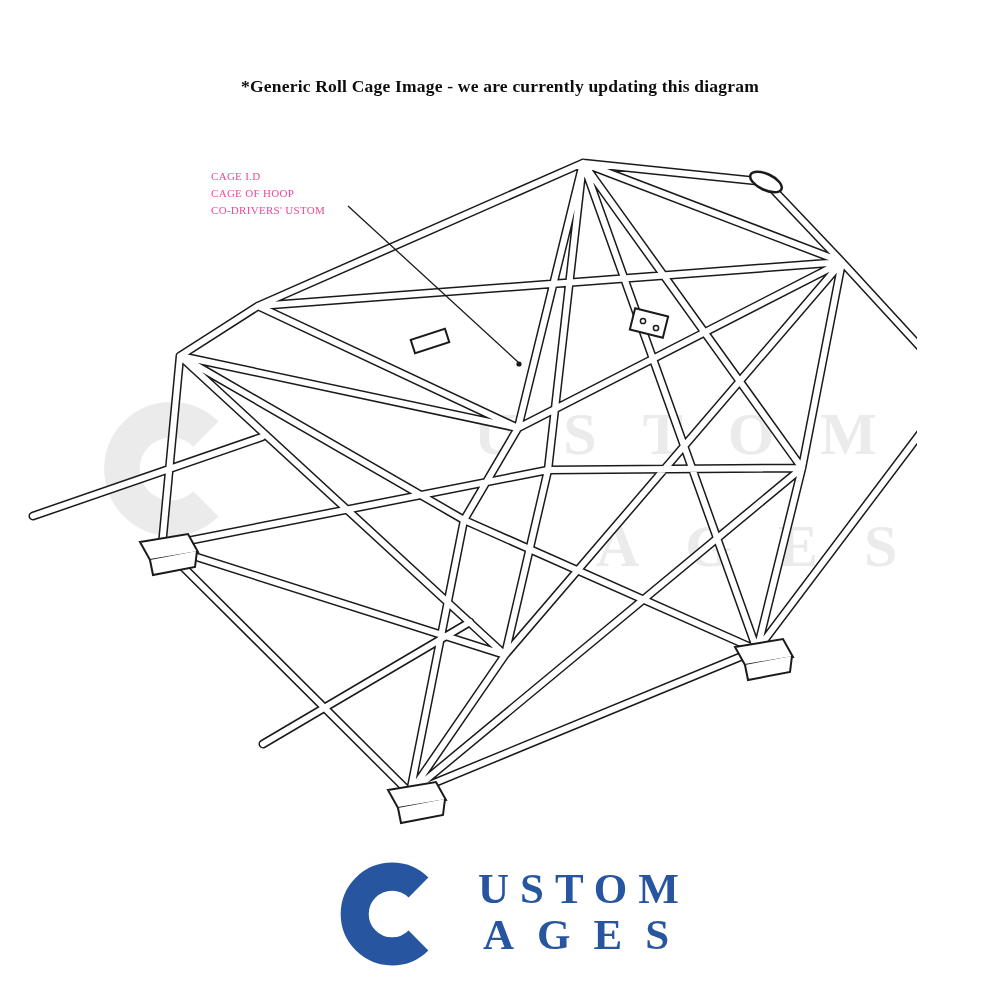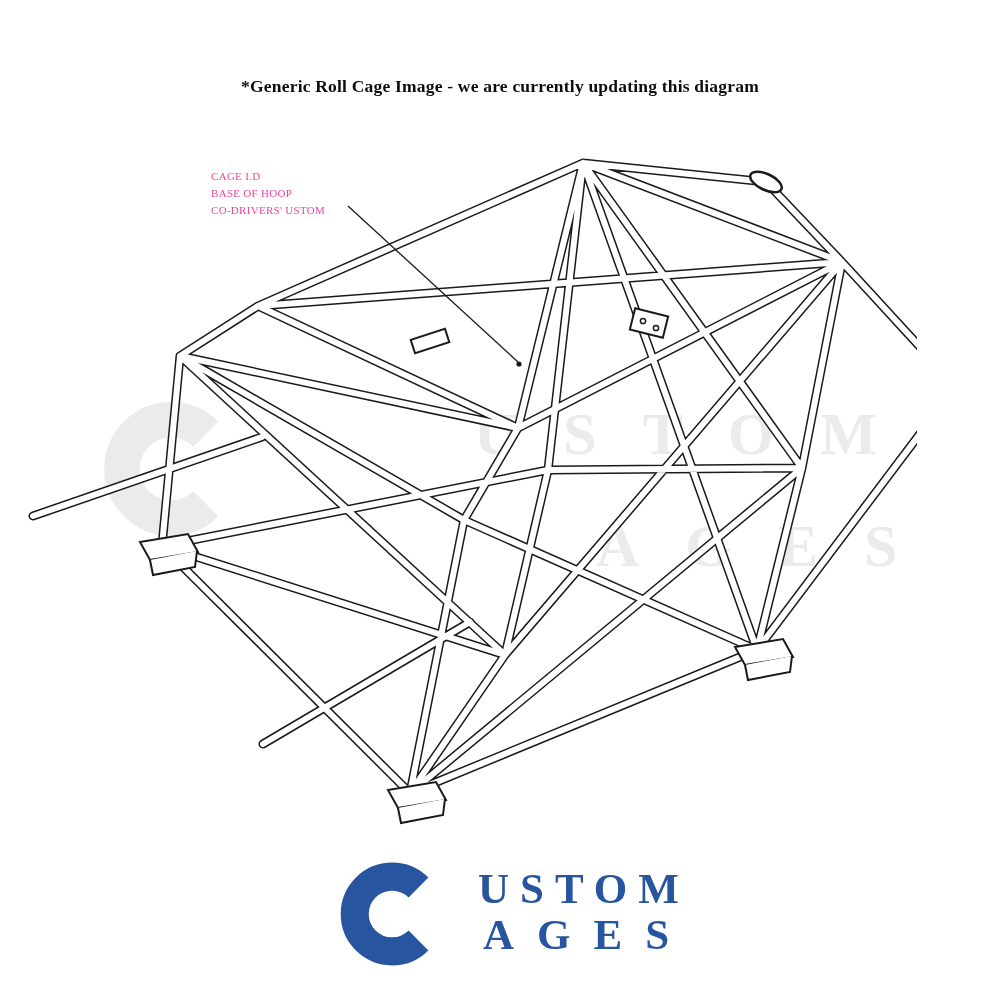--- a/index.html
+++ b/index.html
@@ -76,21 +76,21 @@
       <circle cx="643" cy="321" r="2.6" fill="none" stroke="#1a1a1a" stroke-width="1.5"></circle>
       <circle cx="656" cy="328" r="2.6" fill="none" stroke="#1a1a1a" stroke-width="1.5"></circle>
     </g>
 
     <path d="M348 206 L518 362" fill="none" stroke="#1a1a1a" stroke-width="1.3"></path>
     <circle cx="519" cy="364" r="2.6" fill="#1a1a1a"></circle>
   </svg>
 
   <div class="annotation">
     <div>CAGE I.D</div>
-    <div>BASE OF HOOP</div>
+    <div>CAGE OF HOOP</div>
     <div>CO-DRIVERS' USTOM</div>
   </div>
 
   <div class="logo">
     <svg class="logo-c" width="148" height="108" viewBox="0 0 104 104">
       <path d="M77.5 26.5 A36 36 0 1 0 77.5 77.5" fill="none" stroke-width="27" stroke="#27559f"></path>
     </svg>
     <div class="logo-words">
       <div class="logo-word top">USTOM</div>
       <div class="logo-word bottom">AGES</div>

